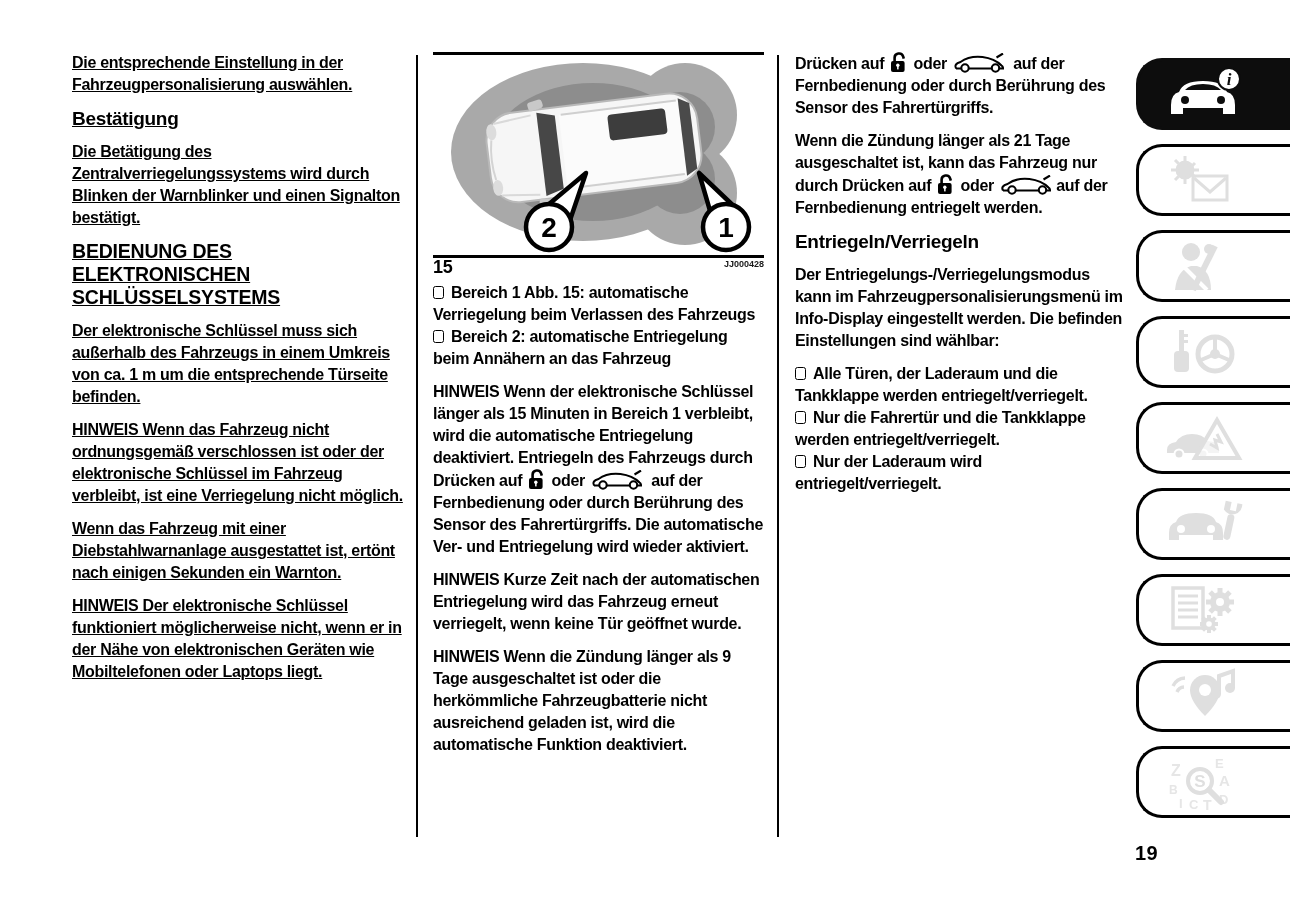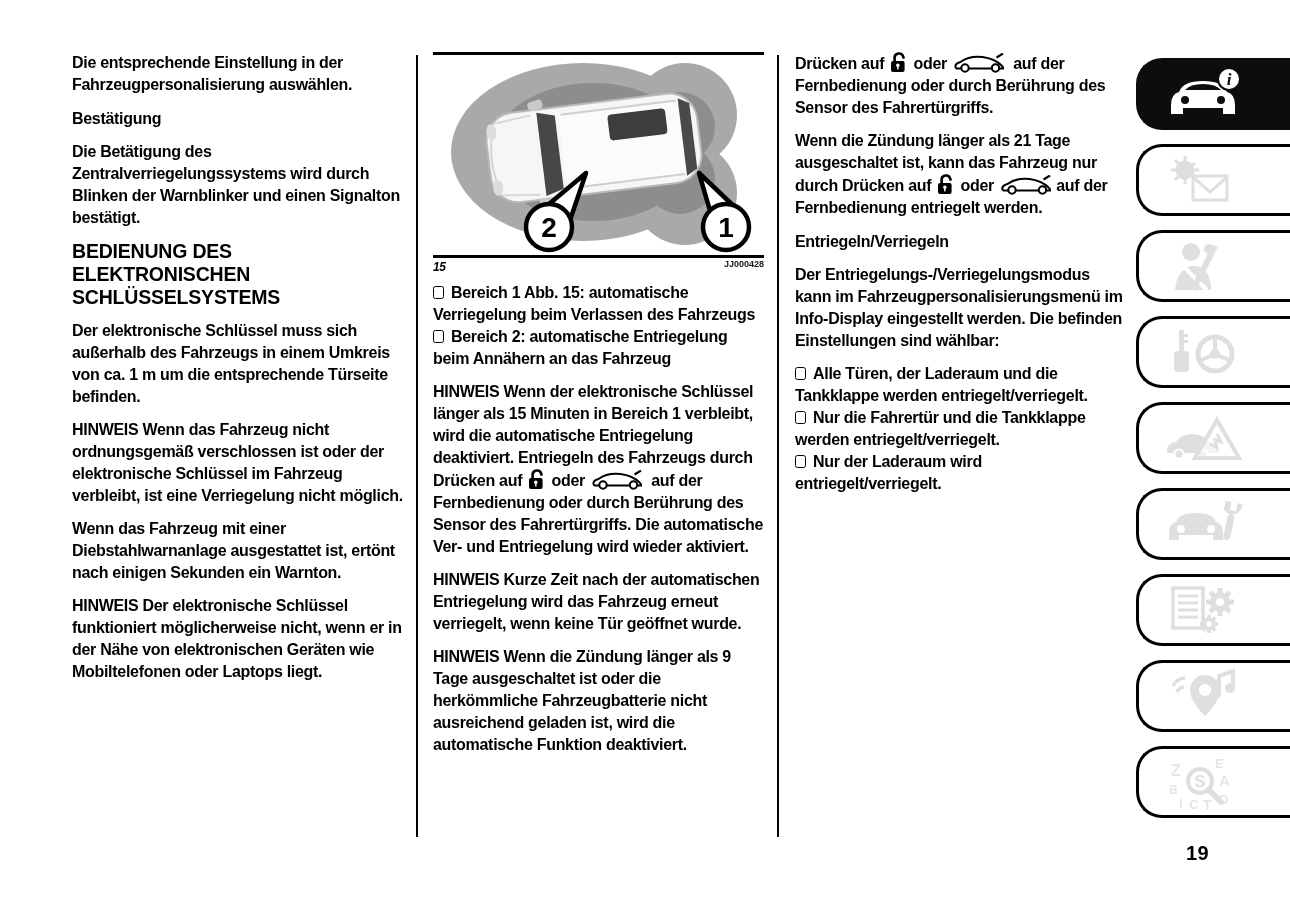--- a/index.html
+++ b/index.html
@@ -2,50 +2,50 @@
 <html><head>
 <meta charset="utf-8">
 <style>
   html,body{margin:0;padding:0;}
   body{
     width:1290px;height:898px;position:relative;background:#ffffff;overflow:hidden;
     font-family:"Liberation Sans", sans-serif;color:#000;
     -webkit-font-smoothing:antialiased;
   }
   .col{position:absolute;top:52px;font-size:16px;font-weight:700;line-height:22px;letter-spacing:-0.3px;}
-  #col-left{left:72px;width:332px;}
+  #col-left{left:72px;width:332px;text-decoration:underline;}
   #col-mid{left:433px;width:331px;}
   #col-right{left:795px;width:331px;}
   .vrule{position:absolute;top:55px;height:782px;width:1.6px;background:#000;}
   #vrule-1{left:416px;}
   #vrule-2{left:777px;}
   .blocks p{margin:11px 0;}
   .blocks > :first-child{margin-top:0;}
-  .blocks h3{font-size:16px;margin:12px 0 3px 0;letter-spacing:-0.3px;}
+  .blocks h3{font-size:19px;margin:12px 0 3px 0;letter-spacing:-0.3px;}
   .blocks h2{font-size:19.5px;line-height:23px;margin:10px 0 4px 0;letter-spacing:-0.2px;}
   .blocks .bullet{margin:0;}
   .sq{display:inline-block;width:9px;height:11px;border:1.7px solid #000;border-radius:2.5px;
       margin-right:7px;transform:translateY(1px);}
   .inline-icon{display:inline-block;vertical-align:-4px;margin:0 2px;}
   .inline-icon svg{display:block;}
   
   #figure{width:331px;border-top:3px solid #000;border-bottom:3px solid #000;}
   #figure svg{display:block;}
   #fig-caption{display:flex;justify-content:space-between;align-items:flex-end;height:20px;margin-bottom:4px;}
-  #fig-num{font-size:12px;font-weight:700;font-style:italic;}
+  #fig-num{font-size:18px;font-weight:700;}
   #fig-code{font-size:9px;font-weight:700;letter-spacing:0;color:#1a1a1a;transform:translateY(-3px);}
   
   #sidebar{position:absolute;top:58px;right:0;width:154px;}
   .tab{height:72px;background:#fff;border:3px solid #000;border-right:none;
        border-radius:26px 0 0 26px;margin-bottom:14px;box-sizing:border-box;
        display:flex;align-items:center;}
   .tab.active{background:#0d0d0d;border-color:#0d0d0d;}
   .tab-icon{margin-left:24px;display:block;}
   .tab-icon svg{display:block;}
-  #page-num{position:absolute;left:1186px;top:842px;font-size:20px;font-weight:700;letter-spacing:0.5px;}
+  #page-num{position:absolute;left:1135px;top:842px;font-size:20px;font-weight:700;letter-spacing:0.5px;}
 </style>
 </head>
 <body>
 
 <div class="vrule" id="vrule-1"></div>
 <div class="vrule" id="vrule-2"></div>
 
 <div class="col blocks" id="col-left">
     <p>Die entsprechende Einstellung in der Fahrzeugpersonalisierung auswählen.</p>
     <h3>Bestätigung</h3>

